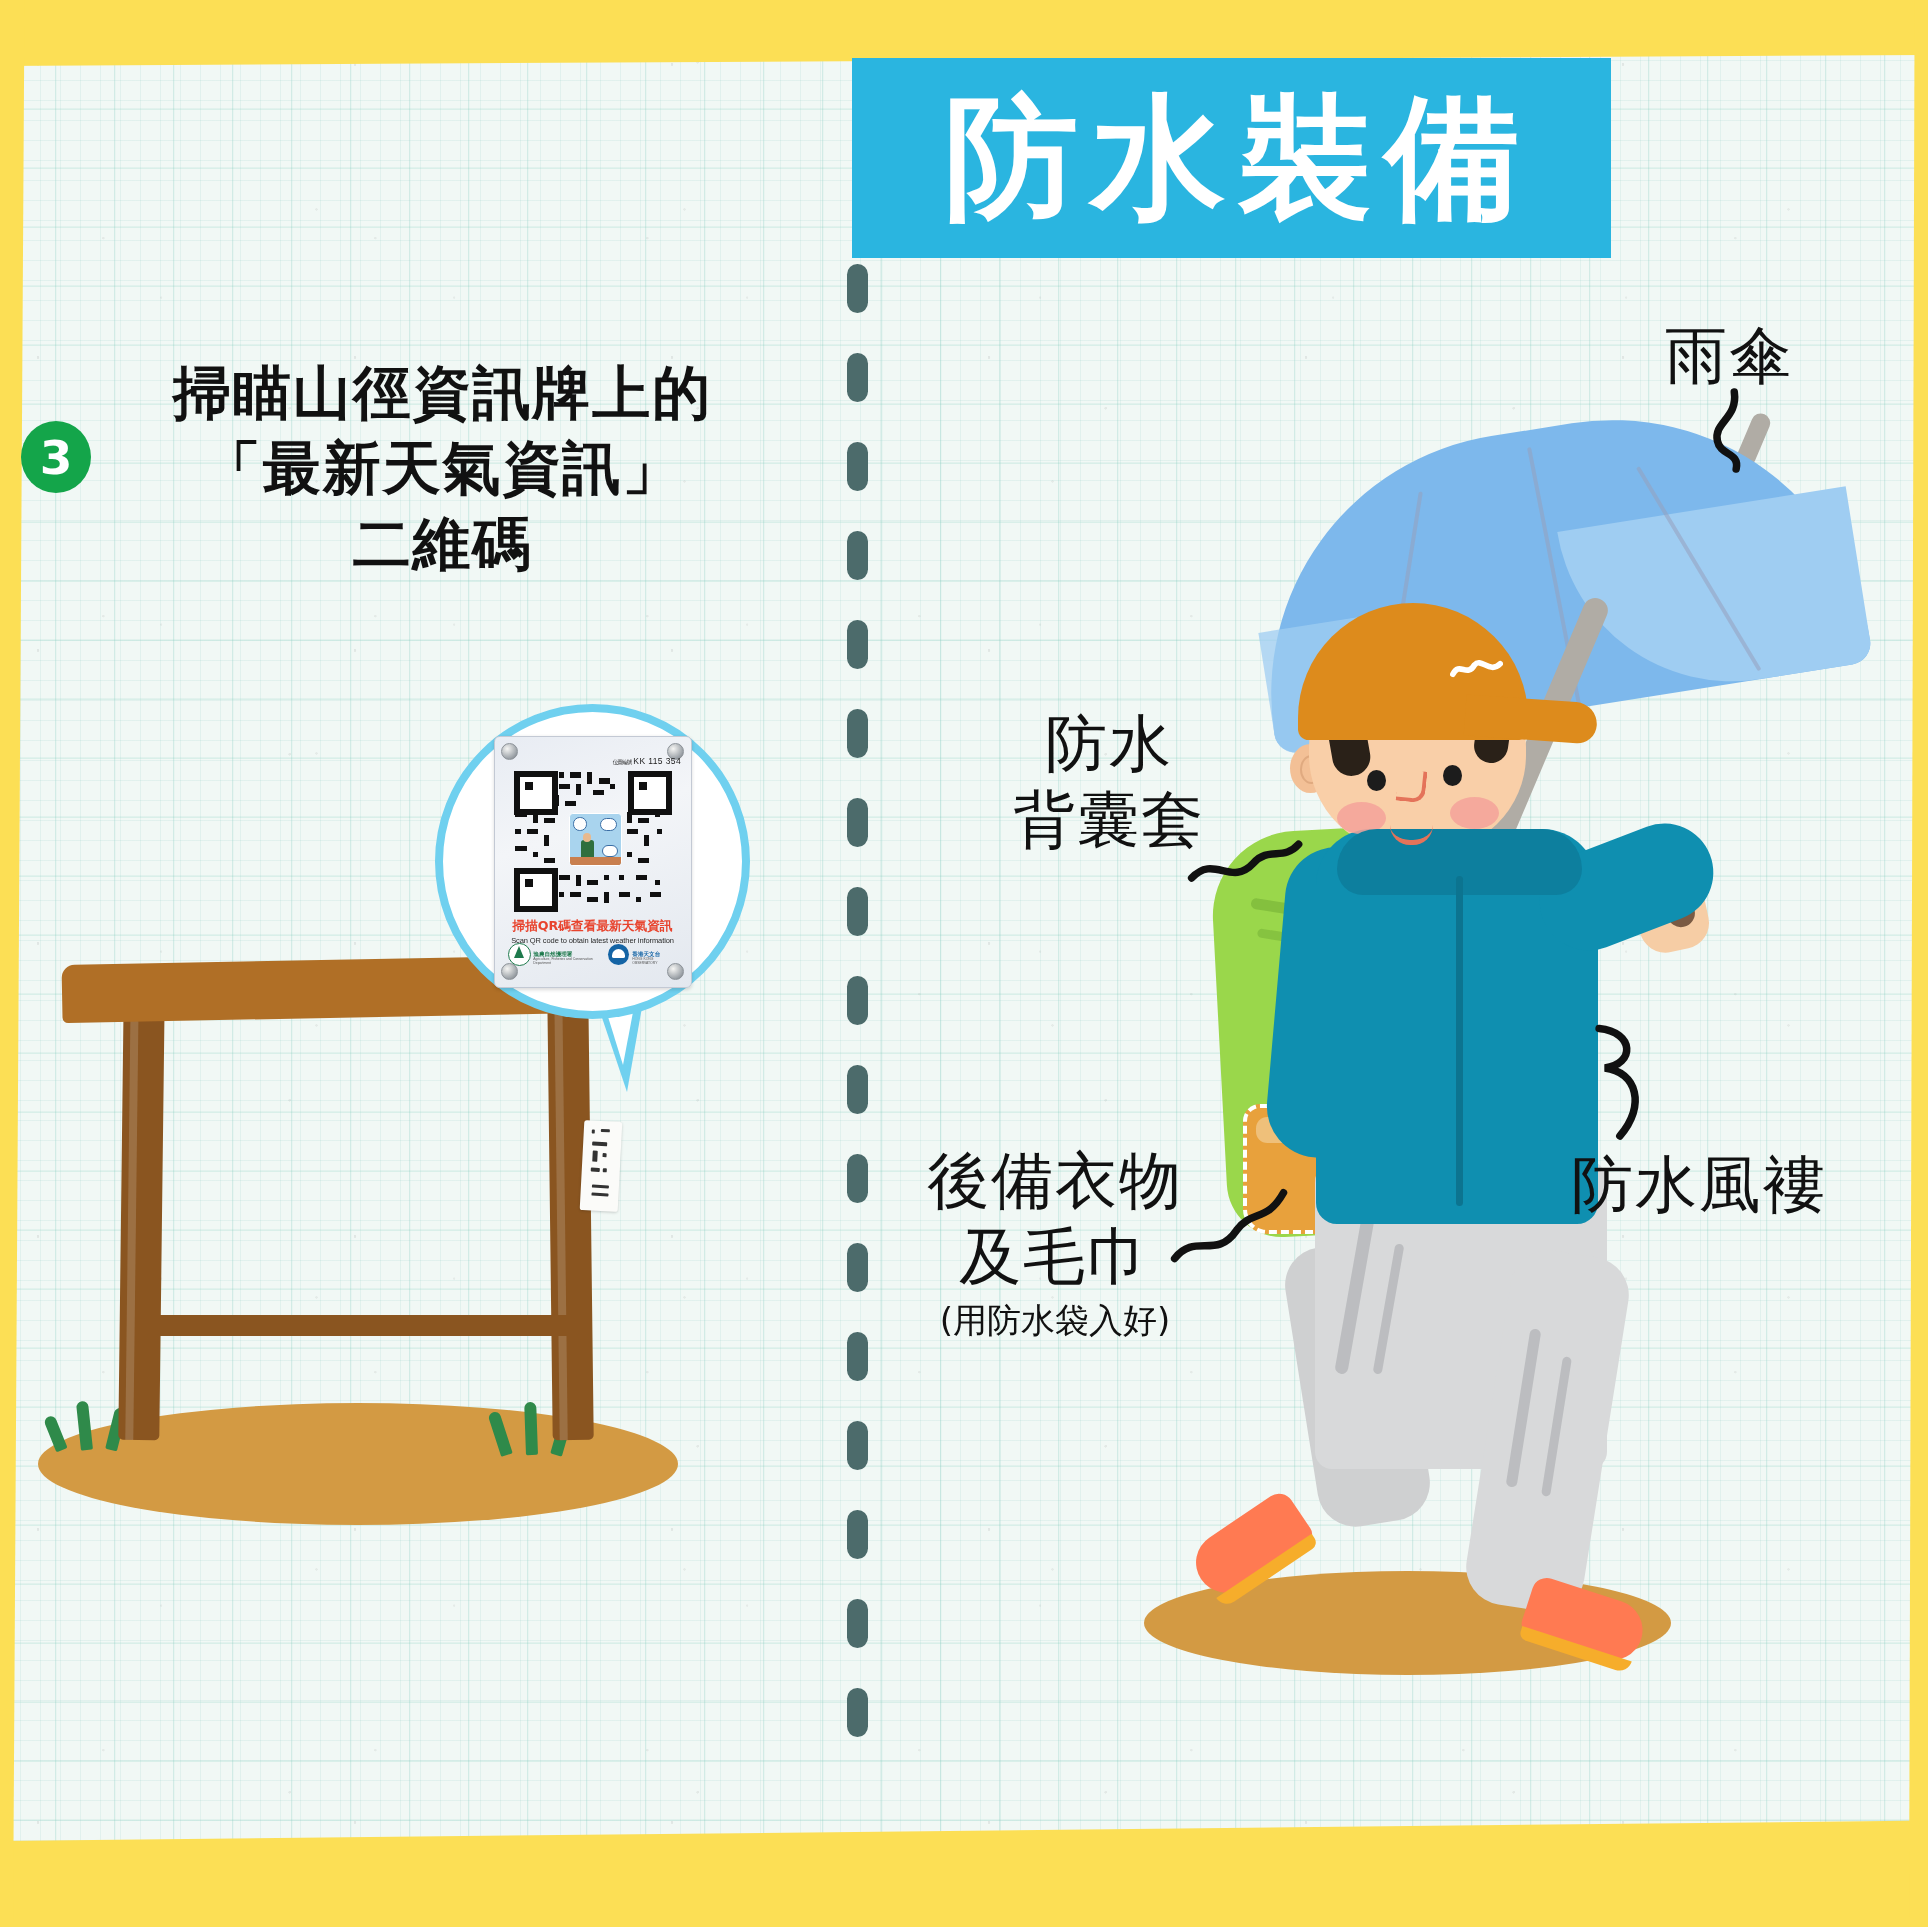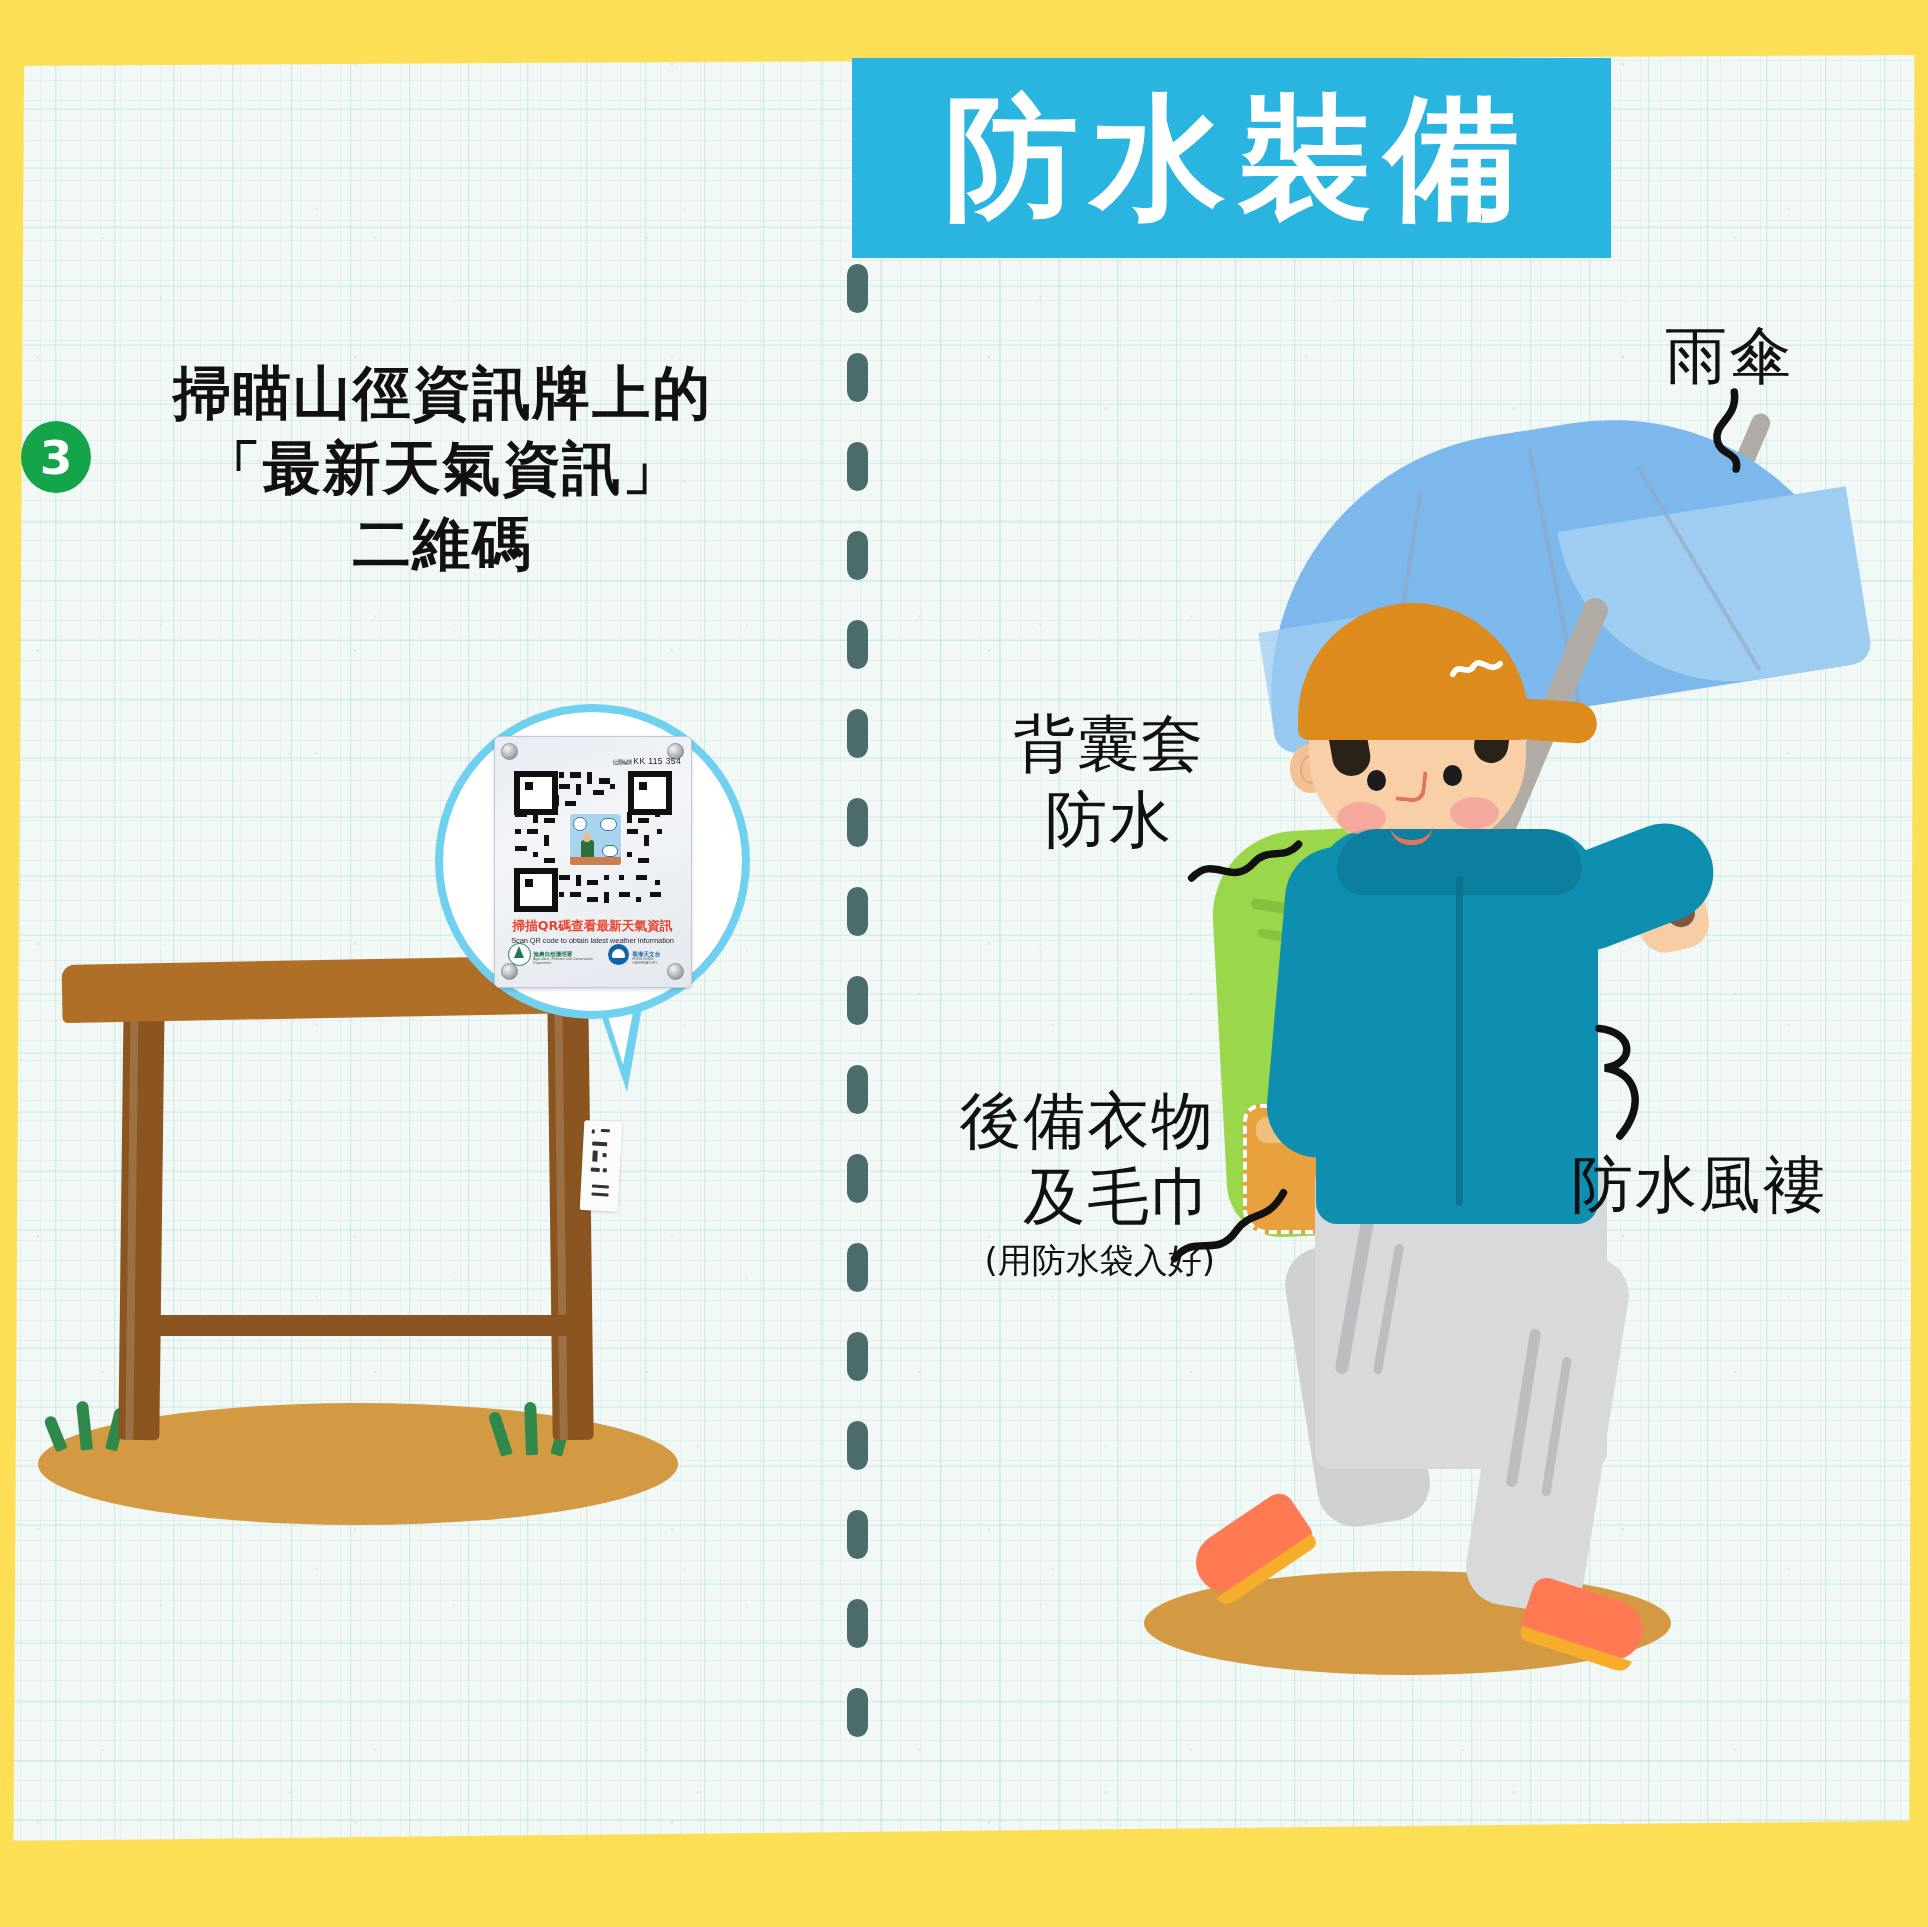--- a/index.html
+++ b/index.html
@@ -387,21 +387,21 @@
 
   
   .lbl{
     position:absolute;color:#111;font-weight:normal;
     font-family:"DejaVu Sans","Liberation Sans",sans-serif;
     line-height:1.22;letter-spacing:1.9px;z-index:8;
   }
   .lbl-umbrella{left:1665px;top:318px;font-size:62px;}
   .lbl-pack{left:968px;top:706px;font-size:62px;text-align:center;width:282px;}
   .lbl-jacket{left:1571px;top:1147px;font-size:62px;}
-  .lbl-spare{left:895px;top:1083px;font-size:62px;text-align:right;width:320px;}
+  .lbl-spare{left:895px;top:1143px;font-size:62px;text-align:center;width:320px;}
   .lbl-spare .note{font-size:34px;letter-spacing:0;display:block;margin-top:5.6px;}
   .squiggle{position:absolute;z-index:8;}
 </style>
 </head>
 <body>
 
 <div id="page">
 
   <div class="grid-paper"></div>
   <div class="grid-paper2"></div>
@@ -636,22 +636,22 @@
   <div class="boot" style="left:1525px;top:1591px;transform:rotate(18deg) scaleX(-1);">
       <div class="sole"></div>
     </div>
 
   <div class="lbl lbl-umbrella">雨傘</div>
   <svg class="squiggle" style="left:1676px;top:386px;width:94px;height:104px;" viewBox="0 0 100 110">
     <path d="M62 6 C66 34, 40 38, 44 58 C47 74, 68 70, 64 88" stroke="#111" stroke-width="8" fill="none" stroke-linecap="round"></path>
   </svg>
 
   <div class="lbl lbl-pack">
+    <div>防水</div>
     <div>背囊套</div>
-    <div>防水</div>
   </div>
   <svg class="squiggle" style="left:1186px;top:829px;width:122px;height:85px;" viewBox="0 0 130 90">
     <path d="M6 52 C30 26, 48 62, 72 36 C88 18, 104 34, 120 16" stroke="#111" stroke-width="8" fill="none" stroke-linecap="round"></path>
   </svg>
 
   <div class="lbl lbl-jacket">防水風褸</div>
   <svg class="squiggle" style="left:1582px;top:1019px;width:104px;height:132px;" viewBox="0 0 110 140">
     <path d="M18 10 C56 14, 56 48, 24 52 C58 56, 68 92, 40 124" stroke="#111" stroke-width="8" fill="none" stroke-linecap="round"></path>
   </svg>
 

